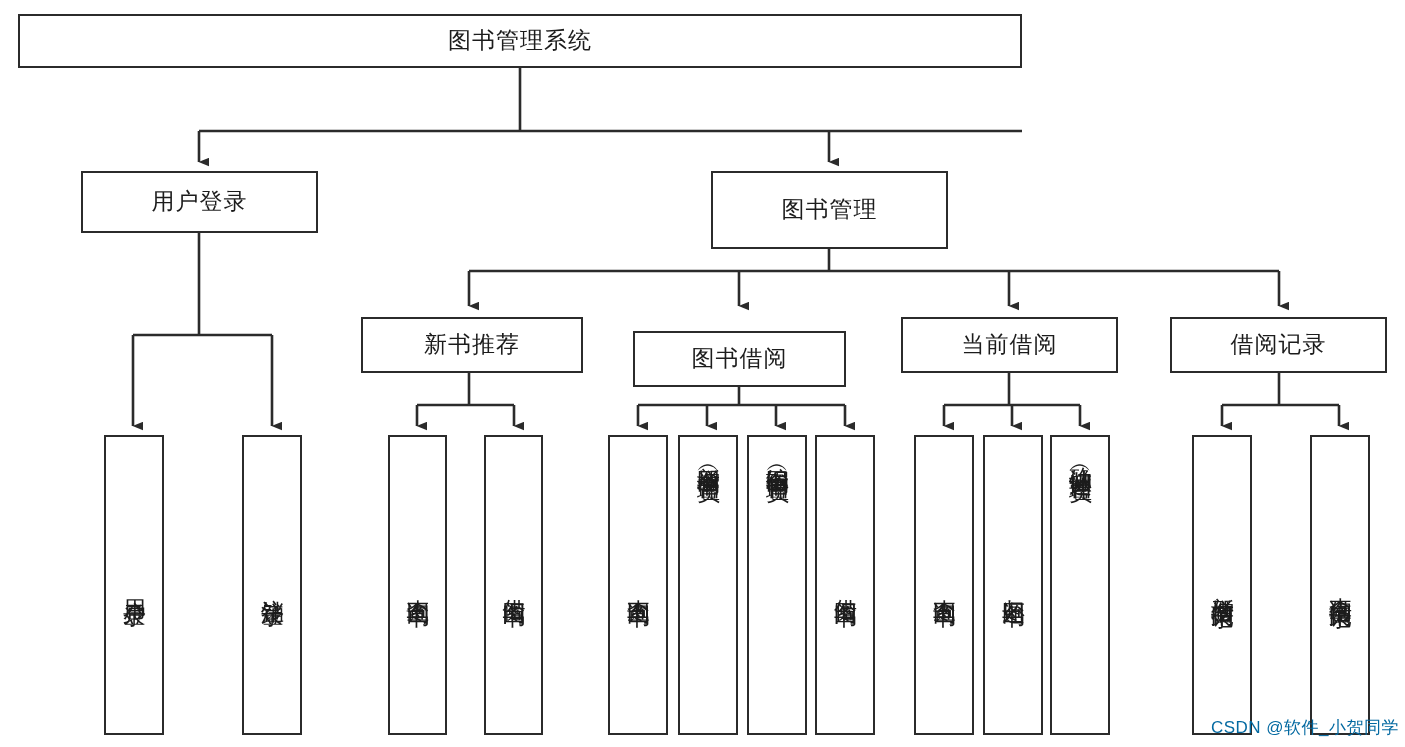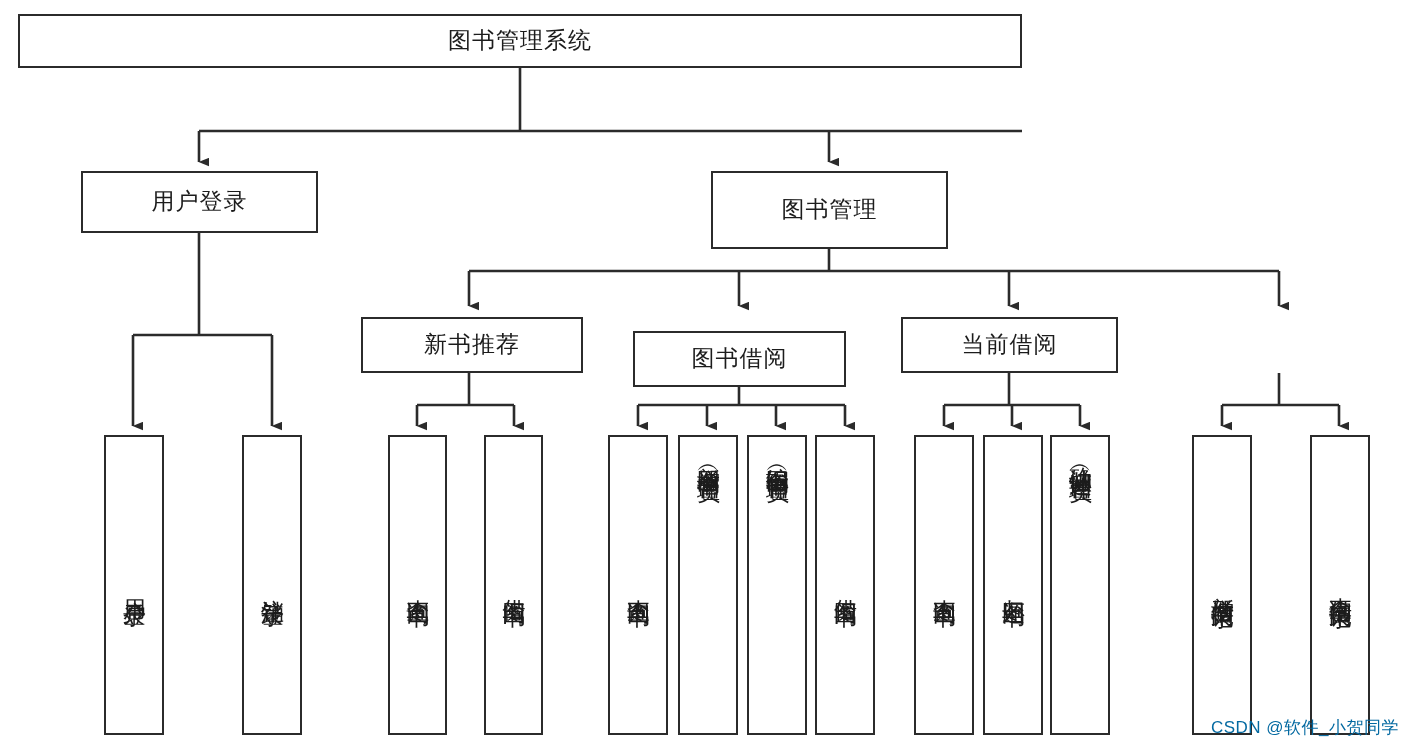--- a/index.html
+++ b/index.html
@@ -136,20 +136,23 @@
 
   <div class="node node-h" style="left:361px; top:317px; width:222px; height:56px;">
     <span class="node-label">新书推荐</span>
   </div>
   <div class="node node-h" style="left:633px; top:331px; width:213px; height:56px;">
     <span class="node-label">图书借阅</span>
   </div>
   <div class="node node-h" style="left:901px; top:317px; width:217px; height:56px;">
     <span class="node-label">当前借阅</span>
   </div>
+  <div class="node node-h" style="left:1170px; top:317px; width:217px; height:56px;">
+    <span class="node-label">借阅记录</span>
+  </div>
 
   <div class="node node-v center-v" style="left:104px; top:435px; width:60px; height:300px;">
     <span class="node-label">用户登录</span>
   </div>
   <div class="node node-v center-v" style="left:242px; top:435px; width:60px; height:300px;">
     <span class="node-label">注销登录</span>
   </div>
 
   <div class="node node-v center-v" style="left:388px; top:435px; width:59px; height:300px;">
     <span class="node-label">查询图书</span>

